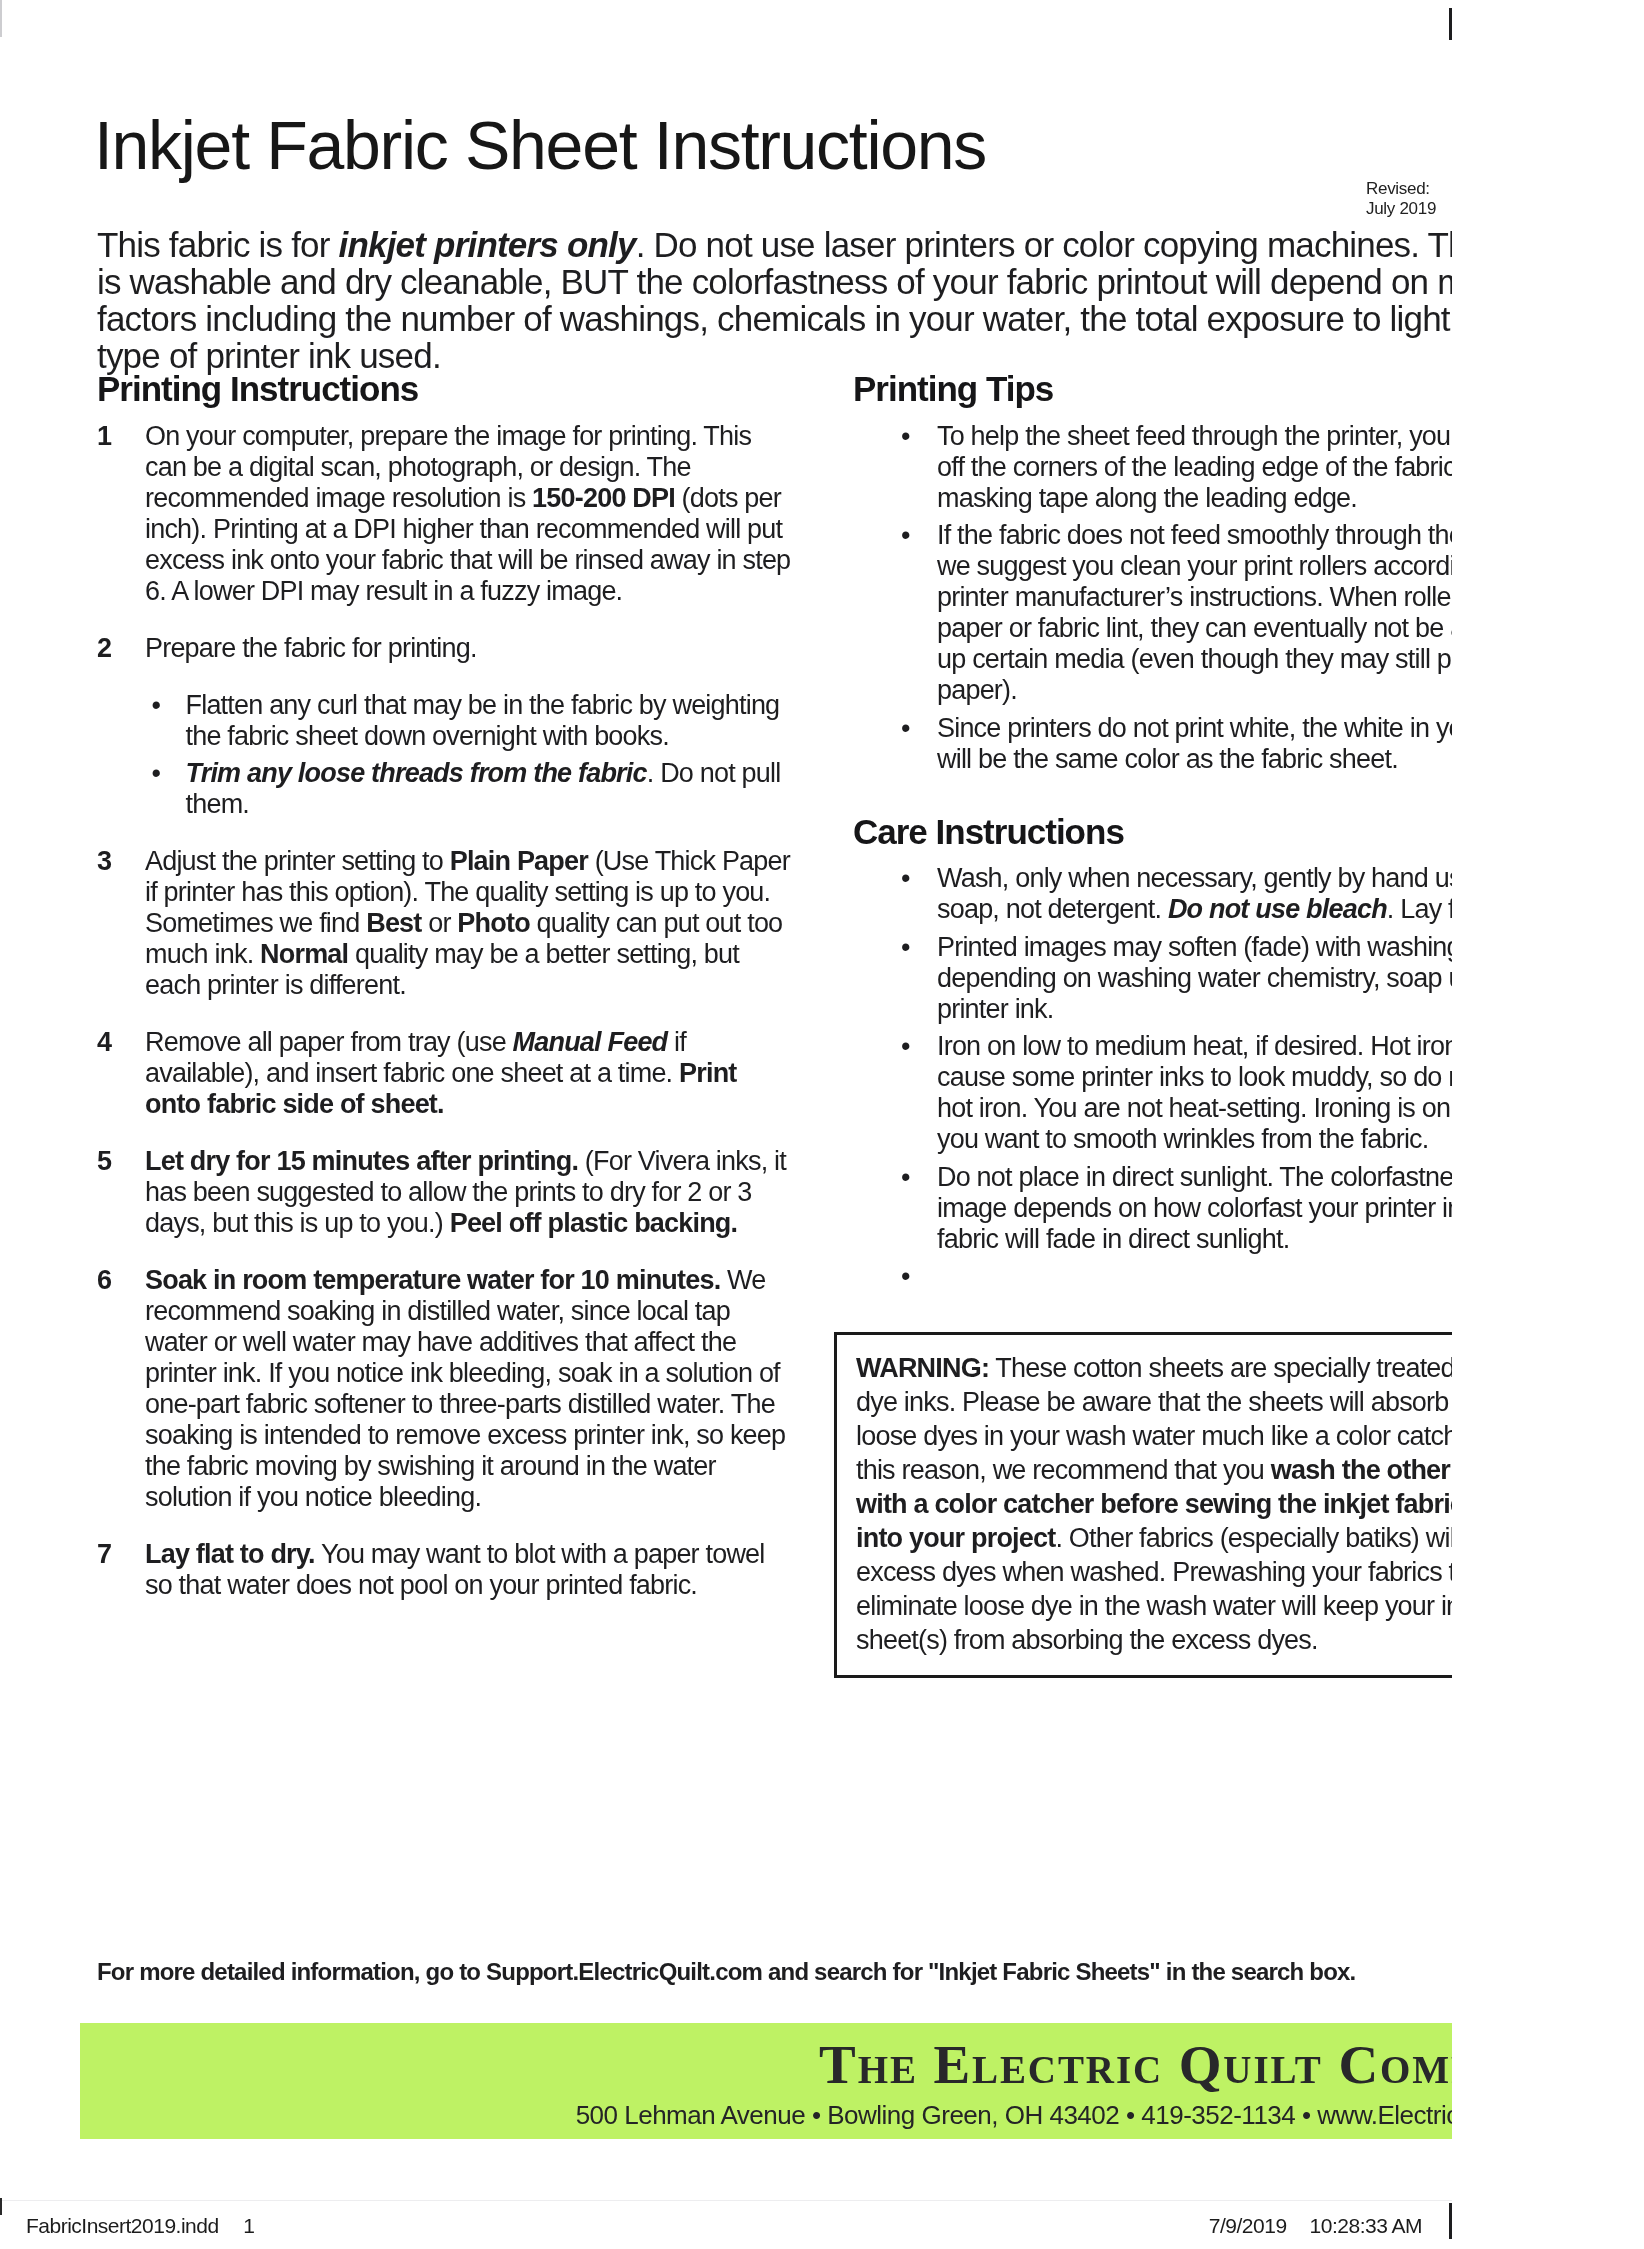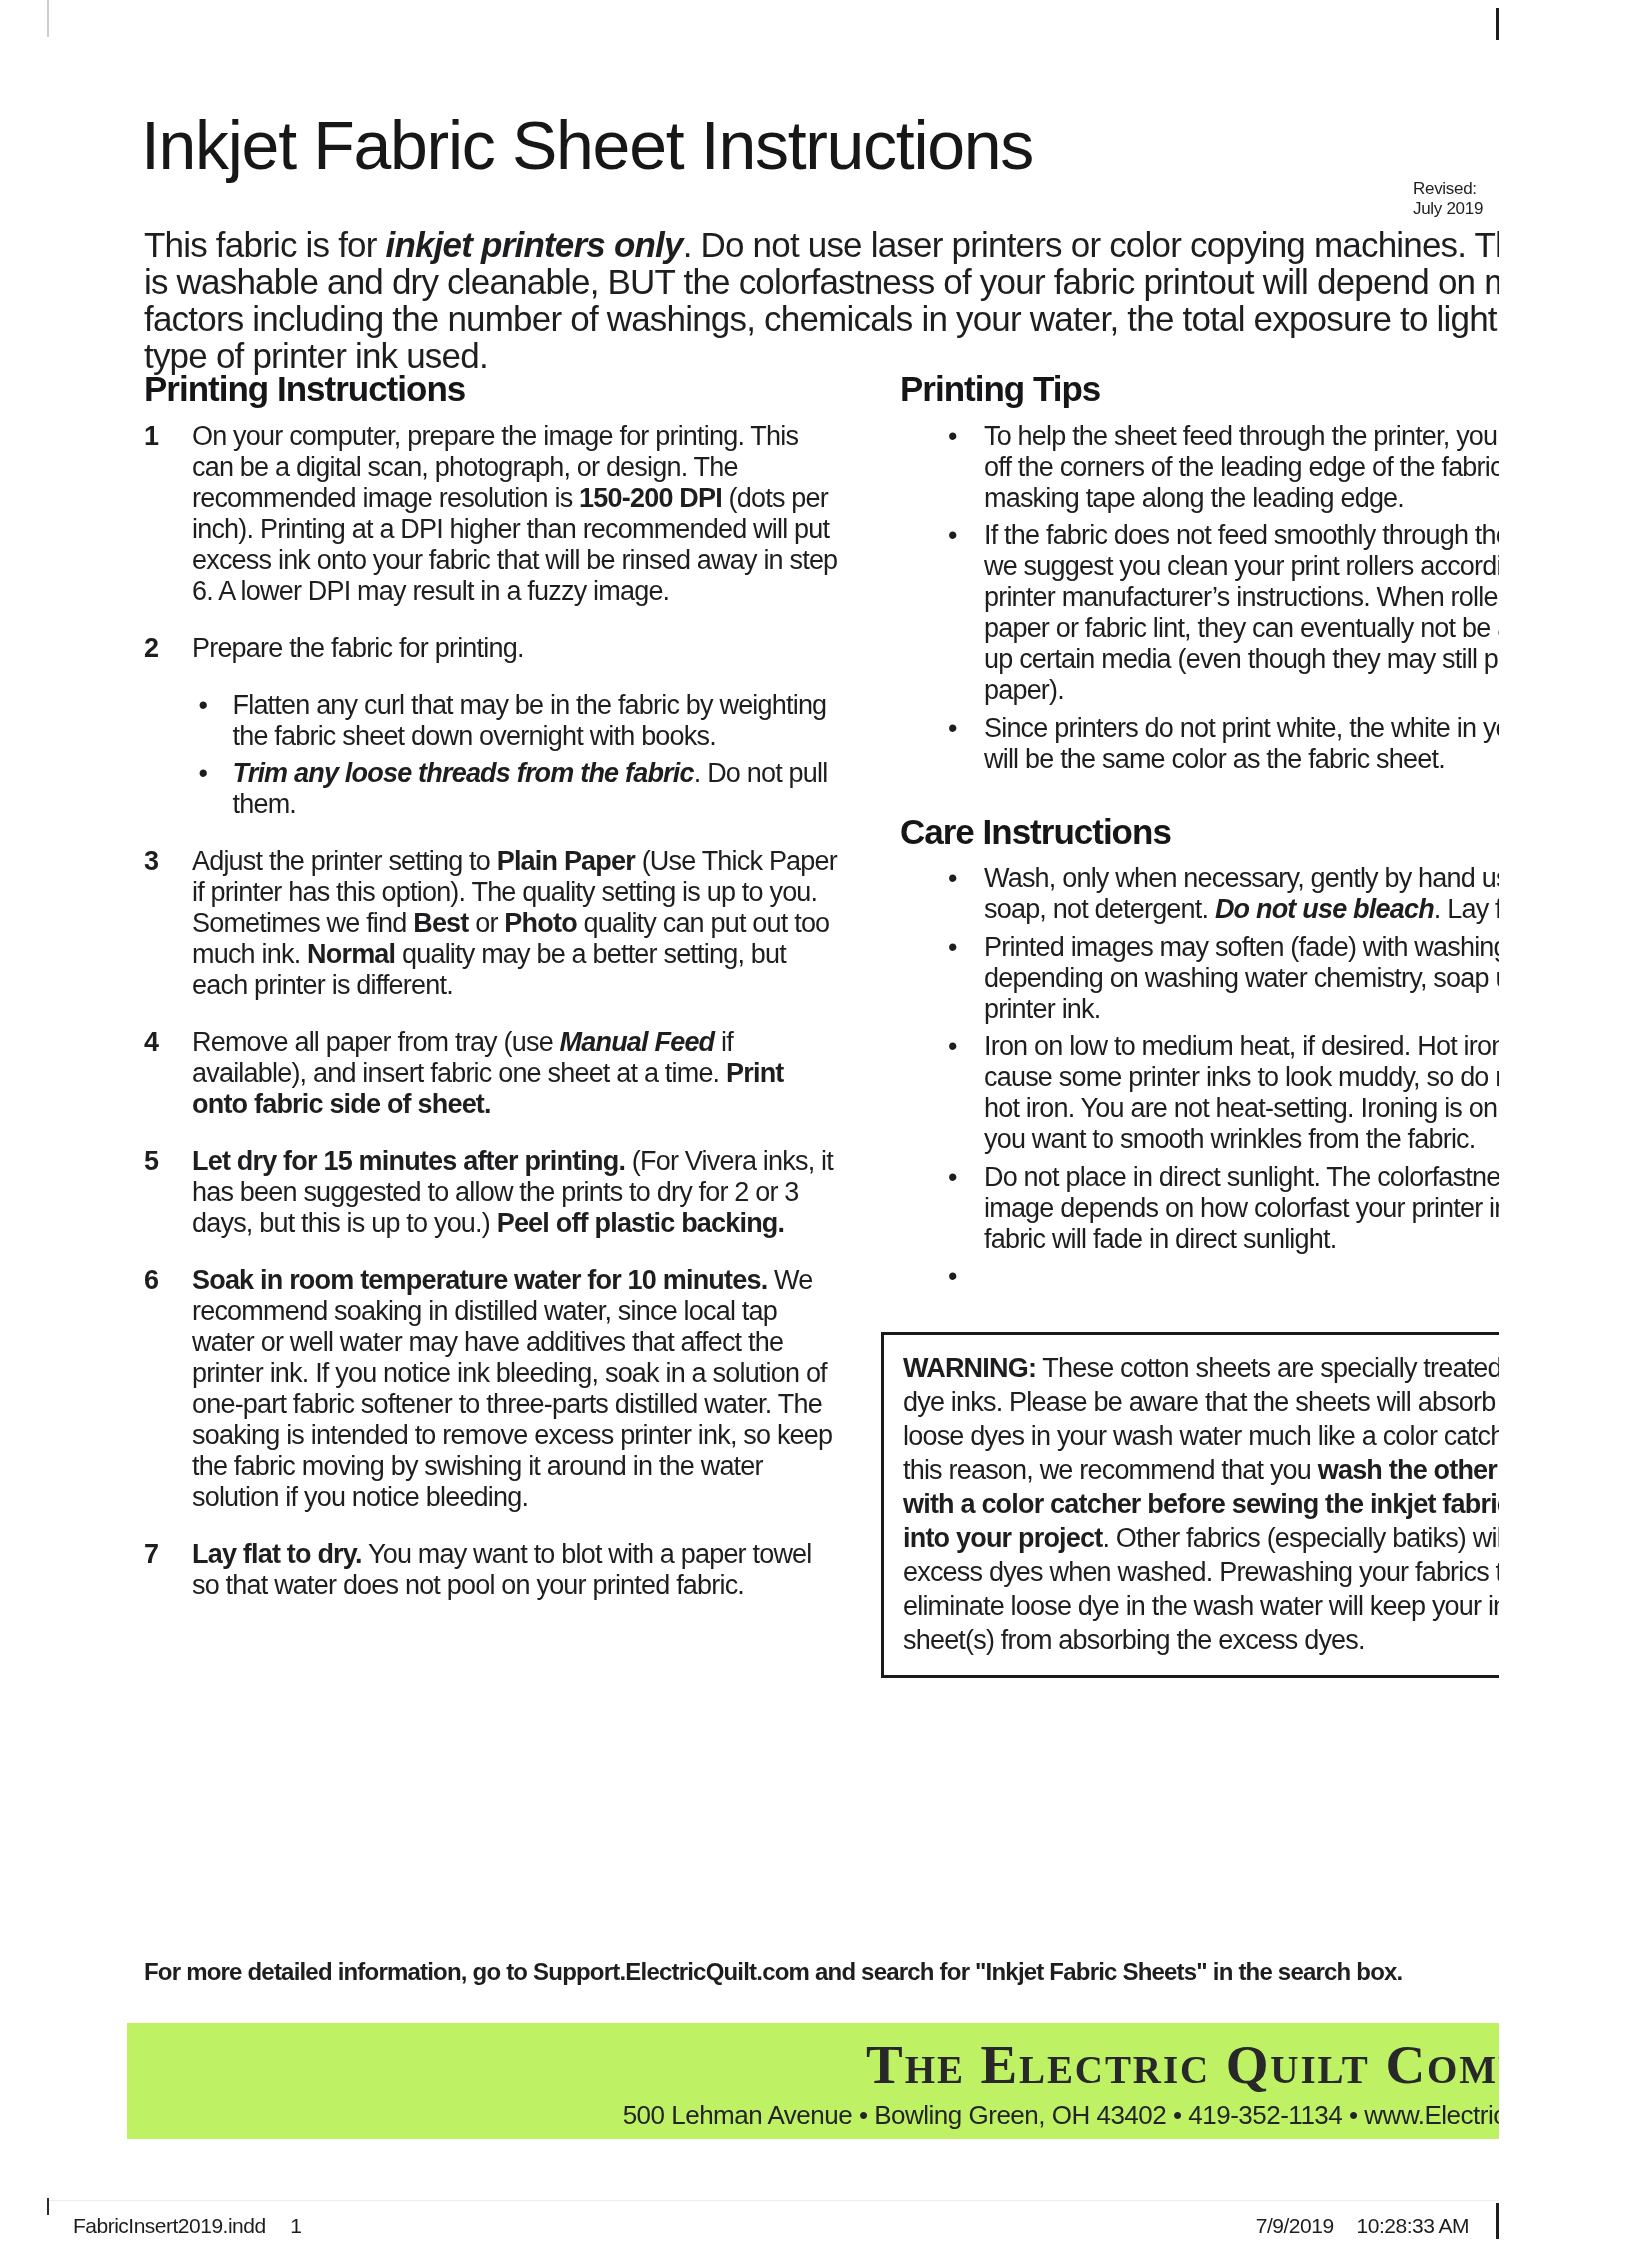--- a/index.html
+++ b/index.html
@@ -3,21 +3,20 @@
 <meta charset="utf-8">
 <style>
   html,body{margin:0;padding:0;background:#ffffff;}
   .page{
     position:relative;
     width:1452px;height:2250px;
     background:#ffffff;
     font-family:"Liberation Sans",sans-serif;
     color:#1e1e20;
     overflow:hidden;
-    margin-left:47px;
   }
   
   .title{
     position:absolute;left:94px;top:106px;
     font-size:68px;font-weight:400;letter-spacing:-1.3px;
     white-space:nowrap;color:#171717;
   }
   .revised{
     position:absolute;left:1366px;top:179px;
     font-size:17px;letter-spacing:-0.3px;color:#222;

